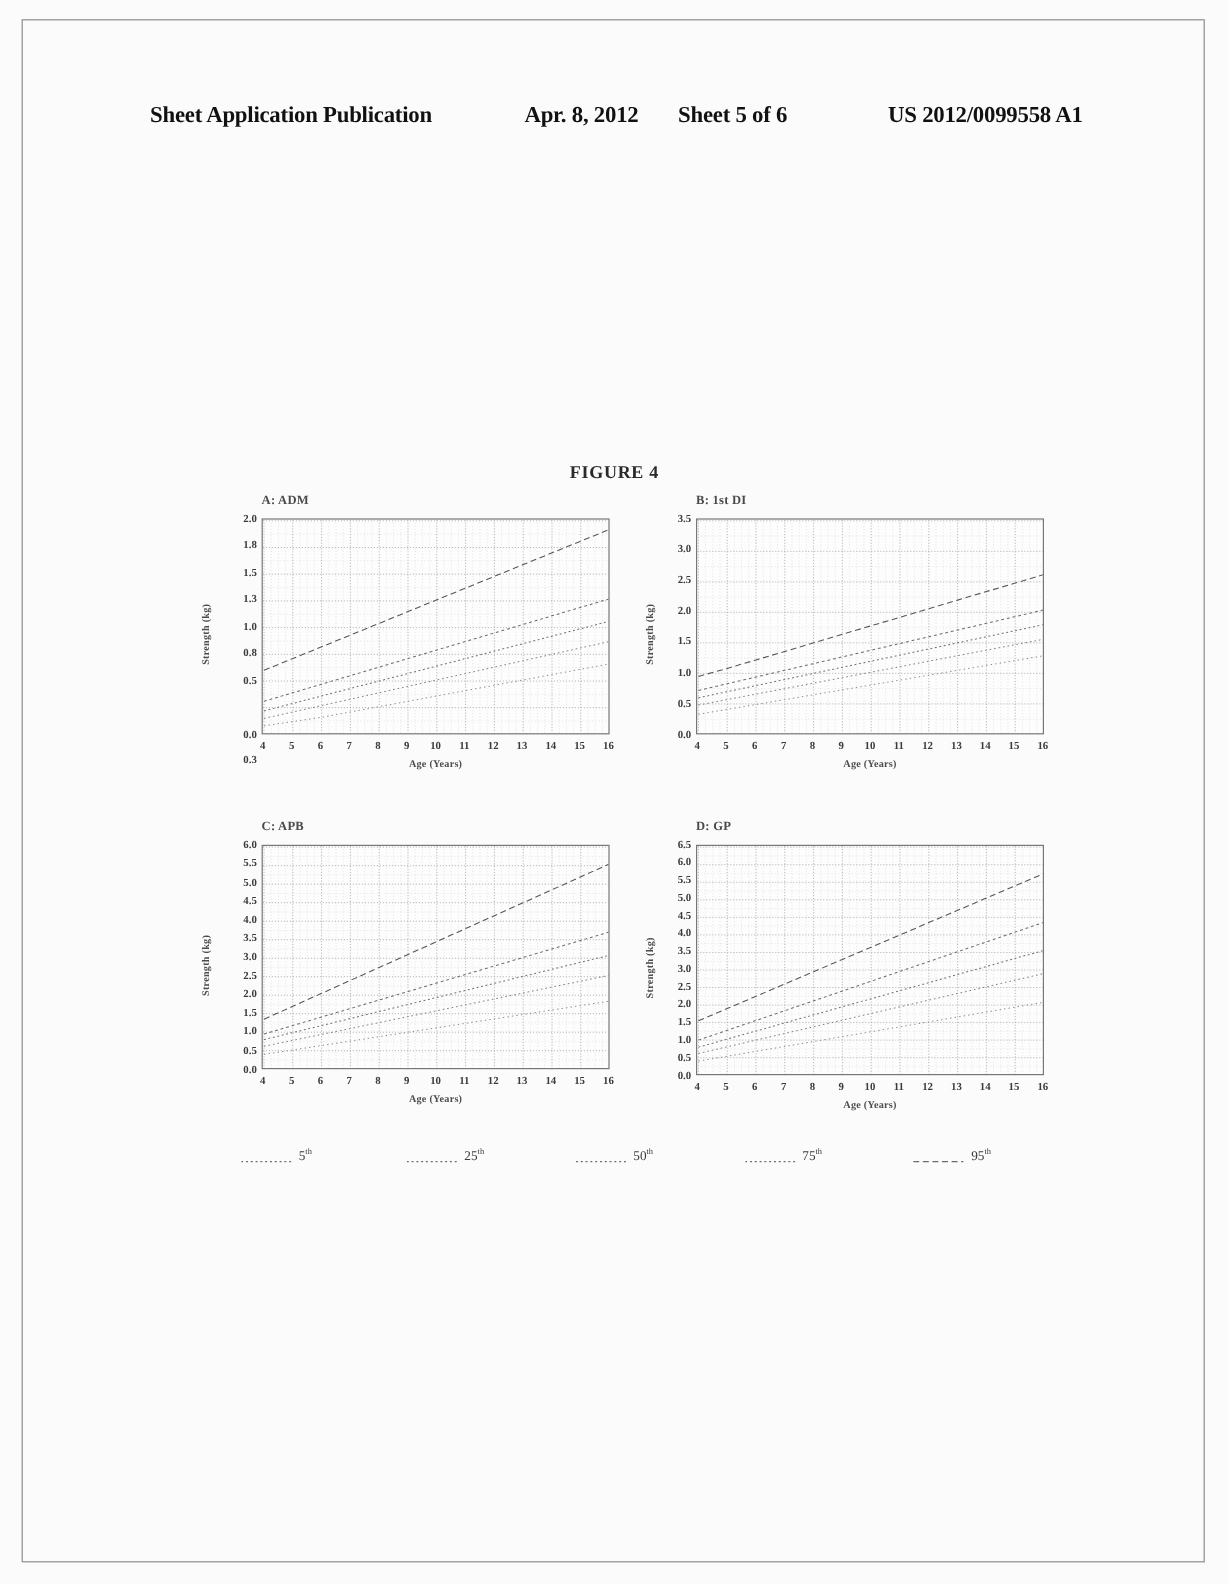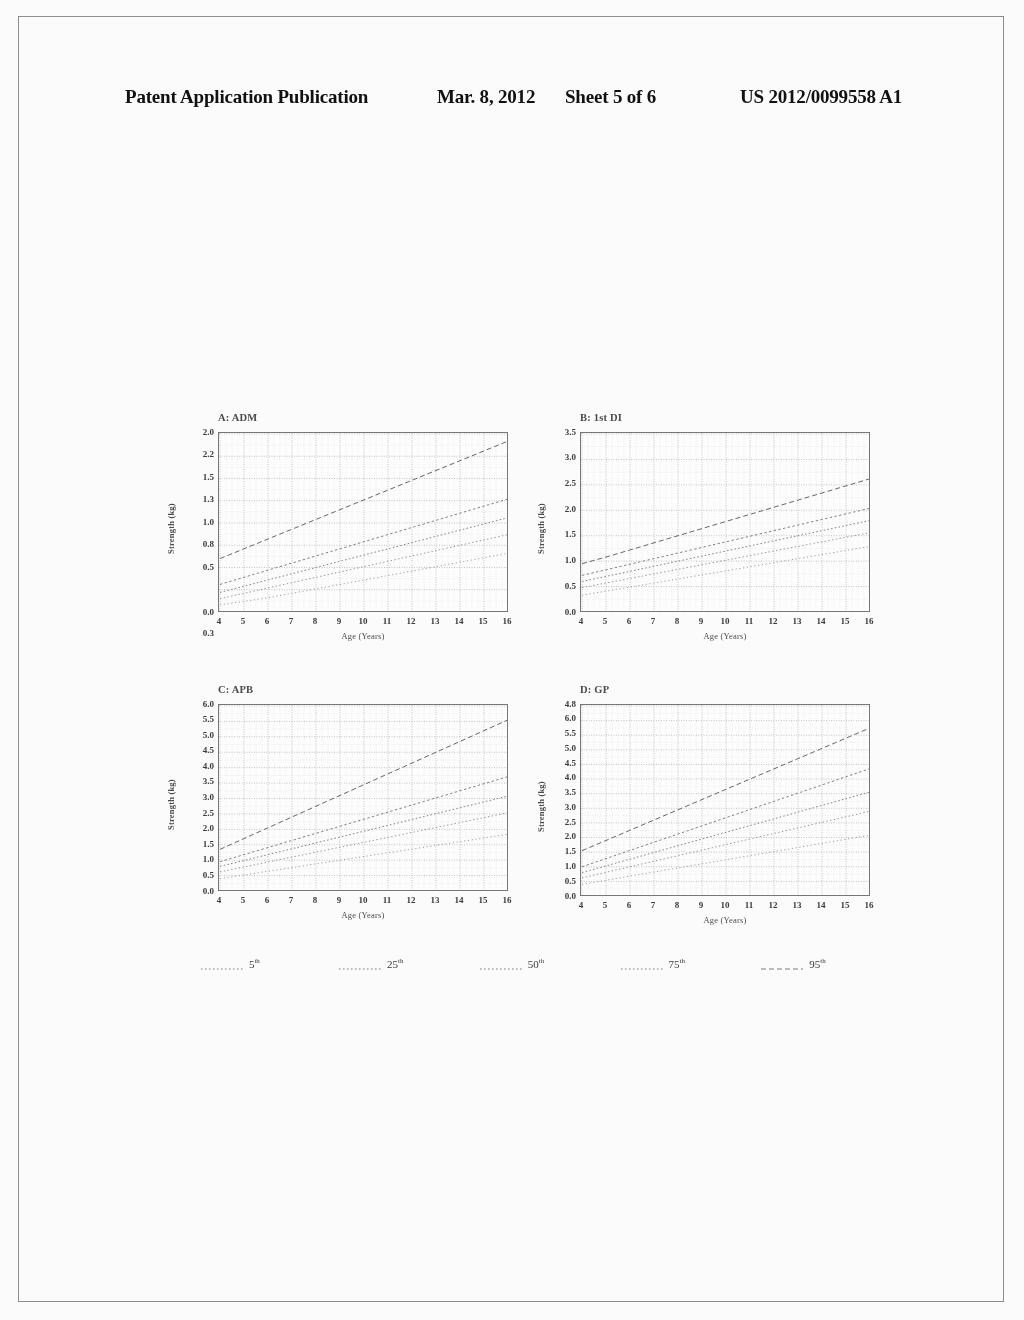--- a/index.html
+++ b/index.html
@@ -118,21 +118,21 @@
     font-size: 9px;
     font-weight: bold;
     color: #3b3b3b;
     white-space: nowrap;
   }
   .xlabel {
     position: absolute;
     width: 100%;
     text-align: center;
     font-size: 8.5px;
-    font-weight: normal;
+    font-weight: bold;
     color: #4c4c4c;
     letter-spacing: 0.2px;
   }
   .plot-area {
     position: absolute;
     background: #fdfdfd;
     border: 1px solid #777;
     box-sizing: border-box;
     overflow: hidden;
   }
@@ -170,34 +170,35 @@
     vertical-align: super;
   }
 </style>
 </head>
 <body>
 
 <div id="page">
   <div id="page-border"></div>
 
   <div id="pub-header">
-    <span class="h-left">Patent Application Publication</span>
-    <span class="h-date">Mar. 8, 2012</span>
+    <span class="h-left">Sheet Application Publication</span>
+    <span class="h-date">Apr. 8, 2012</span>
     <span class="h-sheet">Sheet 5 of 6</span>
     <span class="h-number">US 2012/0099558 A1</span>
   </div>
 
+  <div id="figure-title">FIGURE 4</div>
 
   <div id="fig-body">
       <div class="panel" style="left: 0px; top: 0px; width: 348px; height: 234px;">
         <div class="panel-title" style="left: 58px; width: 290px;">A: ADM</div>
         <div class="ylabel" style="left: 6px; top: 142px;">Strength (kg)</div>
         <div class="yticks-col" style="left: 28px; top: 20px; height: 180px;">
           <div class="ytick" style="top: -4.5px;">2.0</div>
-          <div class="ytick" style="top: 18px;">2.2</div>
+          <div class="ytick" style="top: 18px;">1.8</div>
           <div class="ytick" style="top: 40.5px;">1.5</div>
           <div class="ytick" style="top: 63px;">1.3</div>
           <div class="ytick" style="top: 85.5px;">1.0</div>
           <div class="ytick" style="top: 108px;">0.8</div>
           <div class="ytick" style="top: 130.5px;">0.5</div>
           <div class="ytick" style="top: 153px; margin-top: 44px;">0.3</div>
           <div class="ytick" style="top: 175.5px;">0.0</div>
         </div>
         <div class="plot-area" style="left: 58px; top: 20px; width: 290px; height: 180px;">
           <svg width="290" height="180" viewBox="0 0 290 180">
@@ -509,21 +510,21 @@
           <div class="xtick" style="left: 241px;">14</div>
           <div class="xtick" style="left: 265px;">15</div>
           <div class="xtick" style="left: 289px;">16</div>
         </div>
         <div class="xlabel" style="left: 58px; width: 290px; top: 226px;">Age (Years)</div>
       </div>
       <div class="panel" style="left: 370px; top: 272px; width: 340px; height: 246px;">
         <div class="panel-title" style="left: 50px; width: 290px;">D: GP</div>
         <div class="ylabel" style="left: 6px; top: 148px;">Strength (kg)</div>
         <div class="yticks-col" style="left: 20px; top: 20px; height: 192px;">
-          <div class="ytick" style="top: -4.5px;">4.8</div>
+          <div class="ytick" style="top: -4.5px;">6.5</div>
           <div class="ytick" style="top: 10.2692px;">6.0</div>
           <div class="ytick" style="top: 25.0385px;">5.5</div>
           <div class="ytick" style="top: 39.8077px;">5.0</div>
           <div class="ytick" style="top: 54.5769px;">4.5</div>
           <div class="ytick" style="top: 69.3462px;">4.0</div>
           <div class="ytick" style="top: 84.1154px;">3.5</div>
           <div class="ytick" style="top: 98.8846px;">3.0</div>
           <div class="ytick" style="top: 113.654px;">2.5</div>
           <div class="ytick" style="top: 128.423px;">2.0</div>
           <div class="ytick" style="top: 143.192px;">1.5</div>

